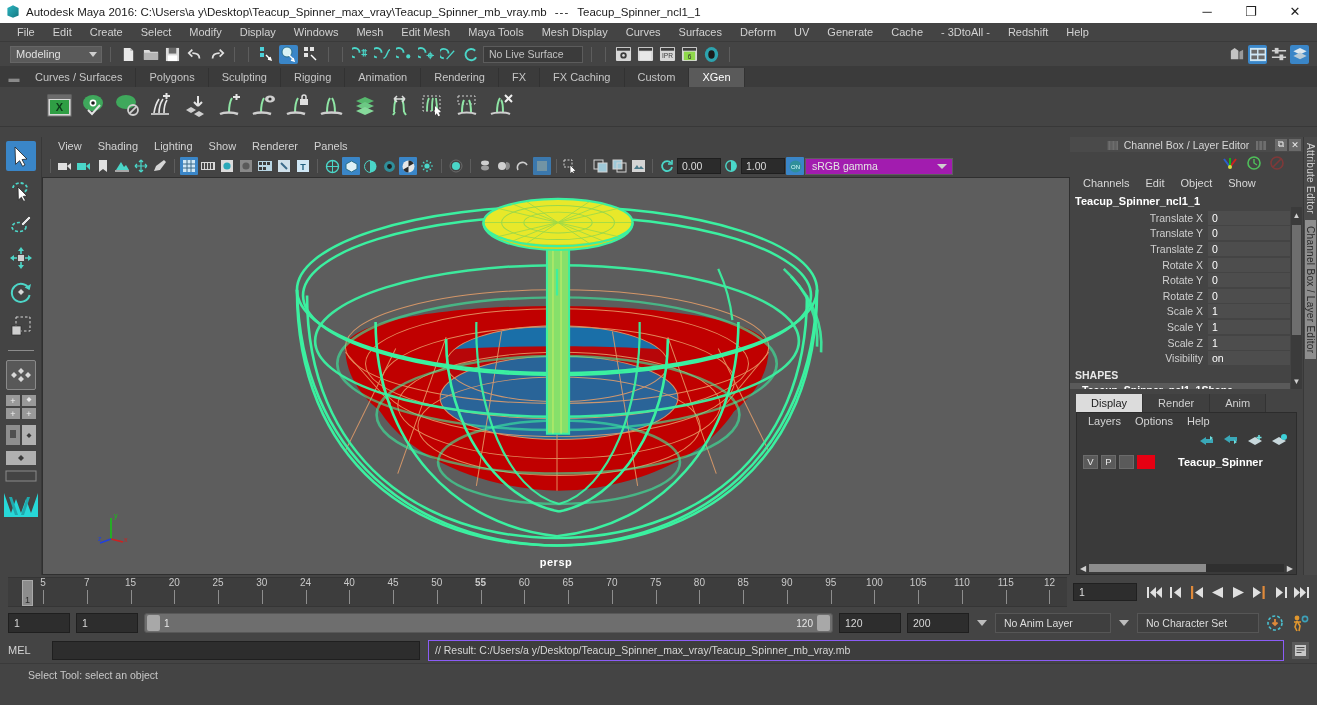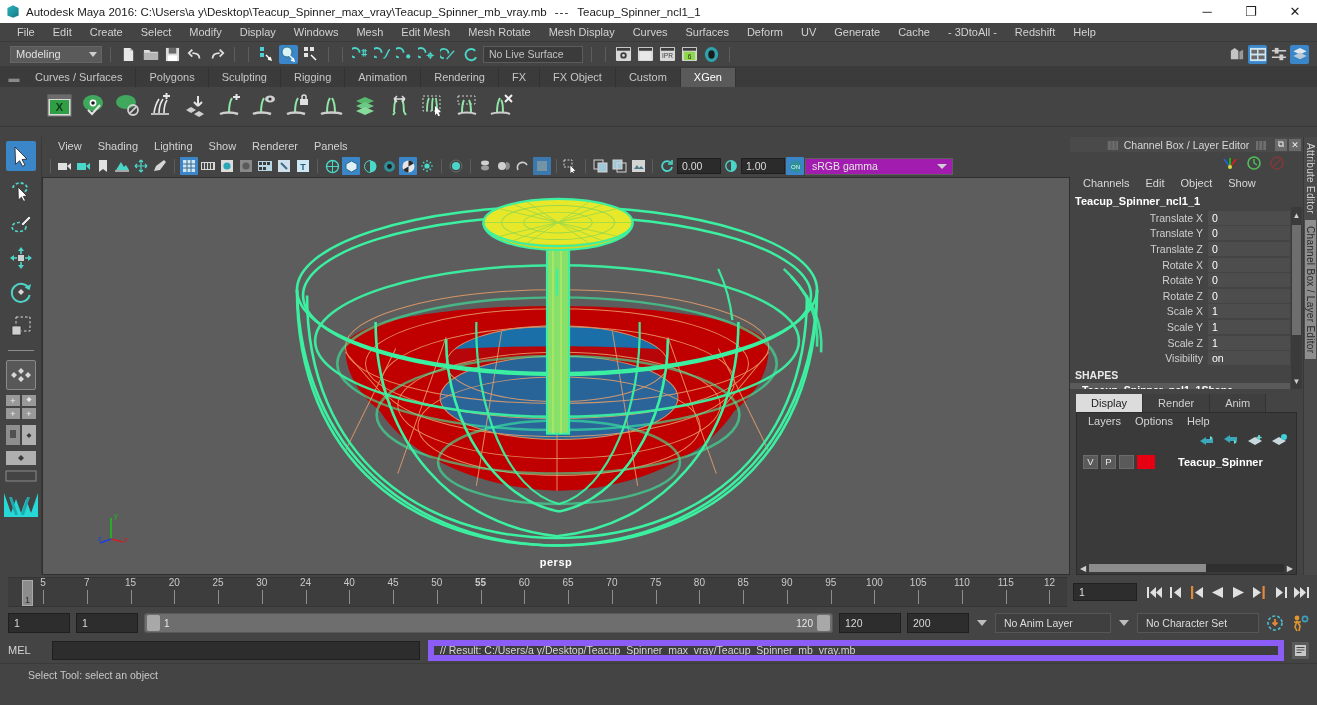--- a/index.html
+++ b/index.html
@@ -169,21 +169,21 @@
   .rb-handle { width:13px; height:16px; background:#a8a8a8; border-radius:2px;}
   .rb-lbl { font-size:10px; color:#e8e8e8; }
   .ddarrow { width:0;height:0;border-left:5px solid transparent;border-right:5px solid transparent;
              border-top:6px solid #bdbdbd; margin:0 2px;}
   .selbox { height:20px; background:#3f3f3f; border:1px solid #565656; color:#ddd; font-size:10.5px;
             display:flex; align-items:center; padding:0 8px; }
 
   .melrow { height:26px; display:flex; align-items:center; padding:0 8px; gap:8px; }
   .mel-lbl { font-size:11px; color:#d4d4d4; width:36px; }
   .mel-input { width:368px; height:19px; background:#2d2d2d; border:1px solid #1f1f1f; }
-  .mel-out { flex:1; height:21px; background:#3d3d3d; border:6px solid #8b5cf6; color:#d6d6d6;
+  .mel-out { flex:1; height:21px; background:#3d3d3d; border:1px solid #8b5cf6; color:#d6d6d6;
              font-size:10.5px; display:flex; align-items:center; padding-left:6px; min-width:0; overflow:hidden;
              white-space:nowrap;}
   .mel-btn { width:17px; height:17px; background:#5a5a5a; display:flex; align-items:center;
              justify-content:center; color:#ddd; font-size:10px; }
   .statusline { height:22px; display:flex; align-items:center; padding-left:28px; font-size:10.5px;
                 color:#c8c8c8; border-top:1px solid #3a3a3a;}
 </style>
 </head>
 <body>
 
@@ -204,21 +204,21 @@
   <div class="menubar" id="menubar">
       <div class="mi">File</div>
       <div class="mi">Edit</div>
       <div class="mi">Create</div>
       <div class="mi">Select</div>
       <div class="mi">Modify</div>
       <div class="mi">Display</div>
       <div class="mi">Windows</div>
       <div class="mi">Mesh</div>
       <div class="mi">Edit Mesh</div>
-      <div class="mi">Mesh Rotate</div>
+      <div class="mi">Maya Tools</div>
       <div class="mi">Mesh Display</div>
       <div class="mi">Curves</div>
       <div class="mi">Surfaces</div>
       <div class="mi">Deform</div>
       <div class="mi">UV</div>
       <div class="mi">Generate</div>
       <div class="mi">Cache</div>
       <div class="mi">- 3DtoAll -</div>
       <div class="mi">Redshift</div>
       <div class="mi">Help</div>
@@ -397,21 +397,21 @@
   <div class="shelftabs">
     <div class="grip">▬</div>
     <div id="shelftabs-host" style="display:flex;align-items:flex-end;">
         <div class="stab">Curves / Surfaces</div>
         <div class="stab">Polygons</div>
         <div class="stab">Sculpting</div>
         <div class="stab">Rigging</div>
         <div class="stab">Animation</div>
         <div class="stab">Rendering</div>
         <div class="stab">FX</div>
-        <div class="stab">FX Object</div>
+        <div class="stab">FX Caching</div>
         <div class="stab">Custom</div>
         <div class="stab active">XGen</div>
       </div>
   </div>
 
   <div class="shelfrow">
     <div class="xgi">
       <svg width="27" height="25" viewBox="0 0 27 25">
           <rect x="2" y="2" width="23" height="21" fill="#d9d9d9" stroke="#777"></rect>
           <rect x="2" y="2" width="23" height="4" fill="#6b6b6b"></rect>

